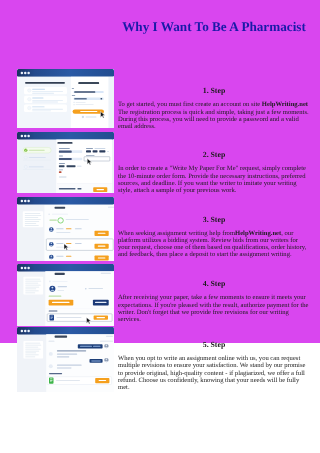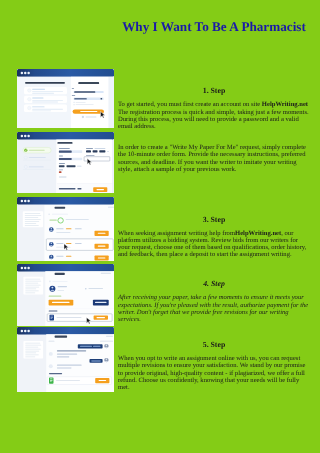--- a/index.html
+++ b/index.html
@@ -1,17 +1,17 @@
 <!DOCTYPE html>
 <html><head>
 <meta charset="utf-8">
 <style>
   html,body{margin:0;padding:0;background:#ffffff;}
   body{width:320px;height:453px;font-family:"Liberation Serif",serif;color:#1b1b1b;overflow:hidden;-webkit-font-smoothing:antialiased;text-rendering:geometricPrecision;}
-  .page{width:320px;height:453px;position:relative;background:#84cc16;}
+  .page{width:320px;height:343px;position:relative;background:#d946ef;}
 
   .title{color:#1a1aa8;font-weight:bold;font-size:13.2px;line-height:15.3px;text-align:center;position:absolute;left:118px;width:192px;top:19px;}
 
   .steps{position:absolute;left:0;top:0;width:320px;}
   .step{position:absolute;left:0;width:320px;}
   .shot{position:absolute;left:16.5px;top:0;width:97px;}
   .shot svg{display:block;width:100%;height:100%;filter:blur(0.32px);}
   .copy{position:absolute;left:118px;width:192px;top:0;}
   .steph{text-align:center;font-weight:bold;font-size:7.8px;line-height:9.1px;margin:6px;}
   .para{font-size:6.6px;line-height:7.15px;margin:0;text-align:left;}
@@ -151,20 +151,21 @@
     <rect x="80" y="105" width="113.2" height="0.8" fill="#edf1f7"></rect>
     <rect x="83.8" y="114" width="33.2" height="2.8" rx="1" fill="#4c5e7e"></rect>
     <rect x="120.8" y="114" width="8.2" height="2.8" rx="1" fill="#4c5e7e"></rect>
     <rect x="152.4" y="112.4" width="28.2" height="9.4" rx="1.4" fill="#f5a01e"></rect>
     <rect x="159" y="116" width="15" height="2.2" rx="0.9" fill="#ffffff"></rect>
   </g>
   <path d="M140.5 54 L140.5 65.8 L143.6 62.7 L145.8 67.2 L147.7 66.3 L145.5 61.9 L149.4 61.5 Z" fill="#15181d" stroke="#ffffff" stroke-width="0.9"></path>
 </svg>
         </div>
         <div class="copy" style="top: 144.3px;">
+          <div class="steph">2. Step</div>
           <p class="para"><span>In order to create a "Write My Paper For Me" request, simply complete the 10-minute order form. Provide the necessary instructions, preferred sources, and deadline. If you want the writer to imitate your writing style, attach a sample of your previous work.</span></p>
         </div>
       </div>
       <div class="step" style="top: 0px;">
         <div class="shot" style="top: 197px; height: 64px;">
           <svg id="m3" viewBox="0 0 194 130" preserveAspectRatio="none" xmlns="http://www.w3.org/2000/svg">
   <defs>
     <linearGradient id="bar3" x1="0" y1="0" x2="1" y2="0">
       <stop offset="0" stop-color="#1a3261"></stop>
                 <stop offset="0.18" stop-color="#234a8c"></stop>
@@ -293,21 +294,21 @@
     <rect x="67" y="105" width="5" height="1.2" rx="0.4" fill="#cde0f8"></rect>
     <rect x="67" y="107.6" width="5" height="1.2" rx="0.4" fill="#cde0f8"></rect>
     <rect x="67" y="110.2" width="3.4" height="1.2" rx="0.4" fill="#cde0f8"></rect>
     <rect x="79" y="107.6" width="50" height="2" rx="0.8" fill="#dbe2ec"></rect>
     <rect x="153.2" y="104.4" width="28.8" height="9" rx="1.4" fill="#f5a01e"></rect>
     <rect x="159" y="107.8" width="17" height="2.2" rx="0.9" fill="#ffffff"></rect>
   </g>
   <path d="M139 108.5 L139 120.3 L142.1 117.2 L144.3 121.7 L146.2 120.8 L144 116.4 L147.9 116 Z" fill="#15181d" stroke="#ffffff" stroke-width="0.9"></path>
 </svg>
         </div>
-        <div class="copy" style="top: 273.4px; font-style: italic;">
+        <div class="copy" style="top: 273.4px;">
           <div class="steph">4. Step</div>
           <p class="para"><span>After receiving your paper, take a few moments to ensure it meets your expectations. If you're pleased with the result, authorize payment for the writer. Don't forget that we provide free revisions for our writing services.</span></p>
         </div>
       </div>
       <div class="step" style="top: 0px;">
         <div class="shot" style="top: 327px; height: 65px;">
           <svg id="m5" viewBox="0 0 194 132" preserveAspectRatio="none" xmlns="http://www.w3.org/2000/svg">
   <defs>
     <linearGradient id="bar5" x1="0" y1="0" x2="1" y2="0">
       <stop offset="0" stop-color="#1a3261"></stop>

